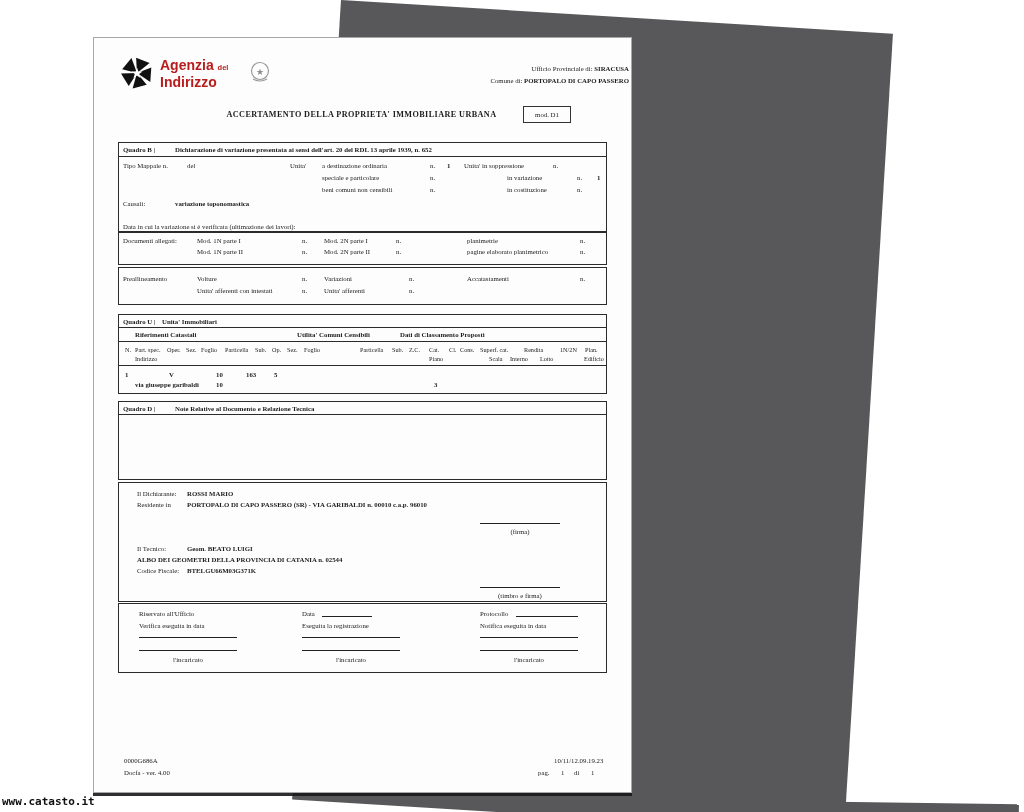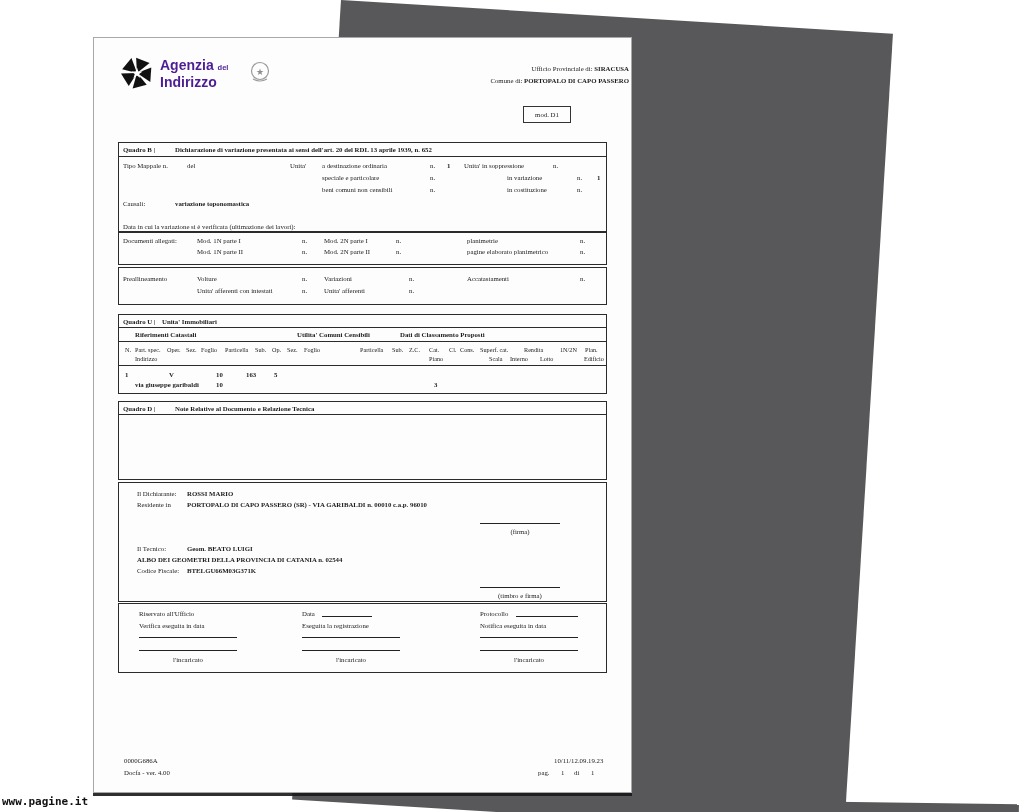--- a/index.html
+++ b/index.html
@@ -31,21 +31,21 @@
     position:absolute; left:24px; top:72px; width:487px; text-align:center;
     font-weight:700; font-size:8.2px; letter-spacing:.4px;
   }
   .modbox {
     position:absolute; left:429px; top:68px; width:46px; height:15px;
     border:1px solid #333; font-size:6.8px; line-height:15px; text-align:center;
   }
   .logo { position:absolute; left:25px; top:16px; display:flex; align-items:flex-start; }
   .logotext {
     margin-left:5px; margin-top:4px; font-family:"Liberation Sans", sans-serif;
-    font-weight:700; font-size:14px; line-height:14px; color:#4c1d95;
+    font-weight:700; font-size:14px; line-height:14px; color:#b91c1c;
   }
   .logotext .small { font-size:7.5px; font-weight:700; }
   .emblem { position:absolute; left:155px; top:22px; }
   .office { position:absolute; right:2px; top:25px; width:270px; text-align:right; font-size:6.8px; line-height:12px; }
   .office .lbl { color:#222; }
   .office .val { font-weight:700; }
   .wm {
     position:absolute; left:2px; top:795px; z-index:3;
     font-family:"DejaVu Sans Mono", monospace; font-weight:700; font-size:11px; color:#111;
   }
@@ -86,20 +86,21 @@
       <div>
         <span class="lbl">Ufficio Provinciale di:</span>
         <span class="val">SIRACUSA</span>
       </div>
       <div>
         <span class="lbl">Comune di:</span>
         <span class="val">PORTOPALO DI CAPO PASSERO</span>
       </div>
     </div>
 
+    <div class="title">ACCERTAMENTO DELLA PROPRIETA' IMMOBILIARE URBANA</div>
     <div class="modbox">mod. D1</div>
 
     <div class="box" style="top:104px;height:89px;">
       <span class="t b" style="left:4px;top:2px;">Quadro B |</span>
       <span class="t b" style="left:56px;top:2px;">Dichiarazione di variazione presentata ai sensi dell'art. 20 del RDL 13 aprile 1939, n. 652</span>
       <div class="hr" style="top:13px;"></div>
 
       <span class="t" style="left:4px;top:18px;">Tipo Mappale n.</span>
       <span class="t" style="left:68px;top:18px;">del</span>
       <span class="t" style="left:171px;top:18px;">Unita'</span>
@@ -252,14 +253,14 @@
 
     <span class="t" style="left:30px;top:718px;">0000G686A</span>
     <span class="t" style="left:30px;top:730px;">Docfa - ver. 4.00</span>
     <span class="t" style="left:460px;top:718px;">10/11/12.09.19.23</span>
     <span class="t" style="left:444px;top:730px;">pag.</span>
     <span class="t" style="left:467px;top:730px;">1</span>
     <span class="t" style="left:480px;top:730px;">di</span>
     <span class="t" style="left:497px;top:730px;">1</span>
   </div>
 
-  <div class="wm">www.pagine.it</div>
+  <div class="wm">www.catasto.it</div>
 </div>
 
 </body></html>

